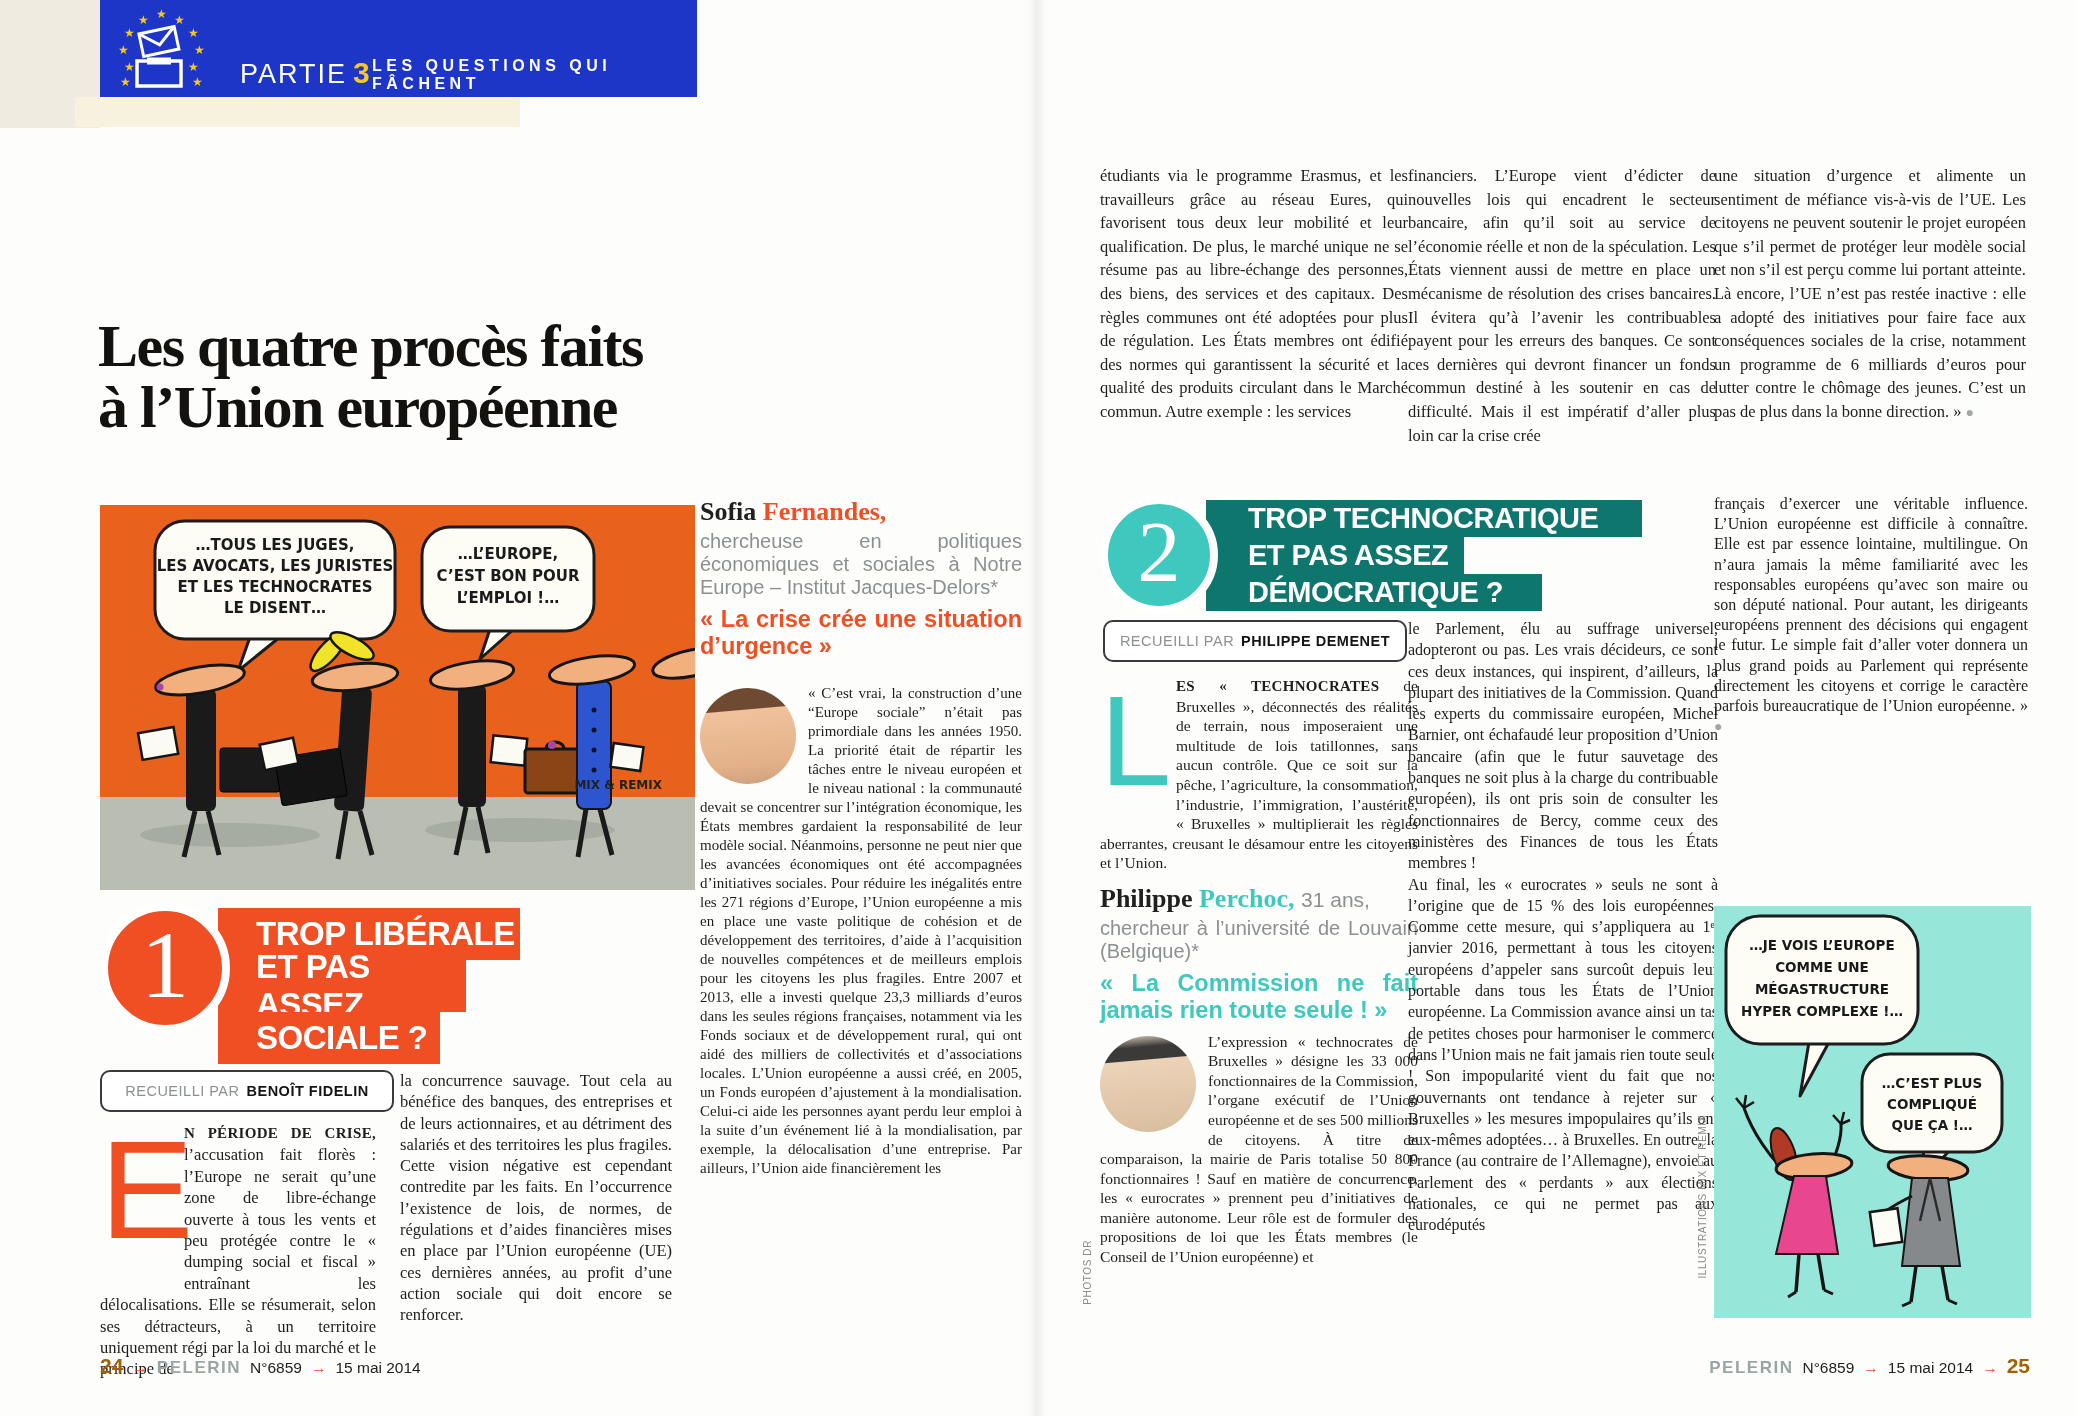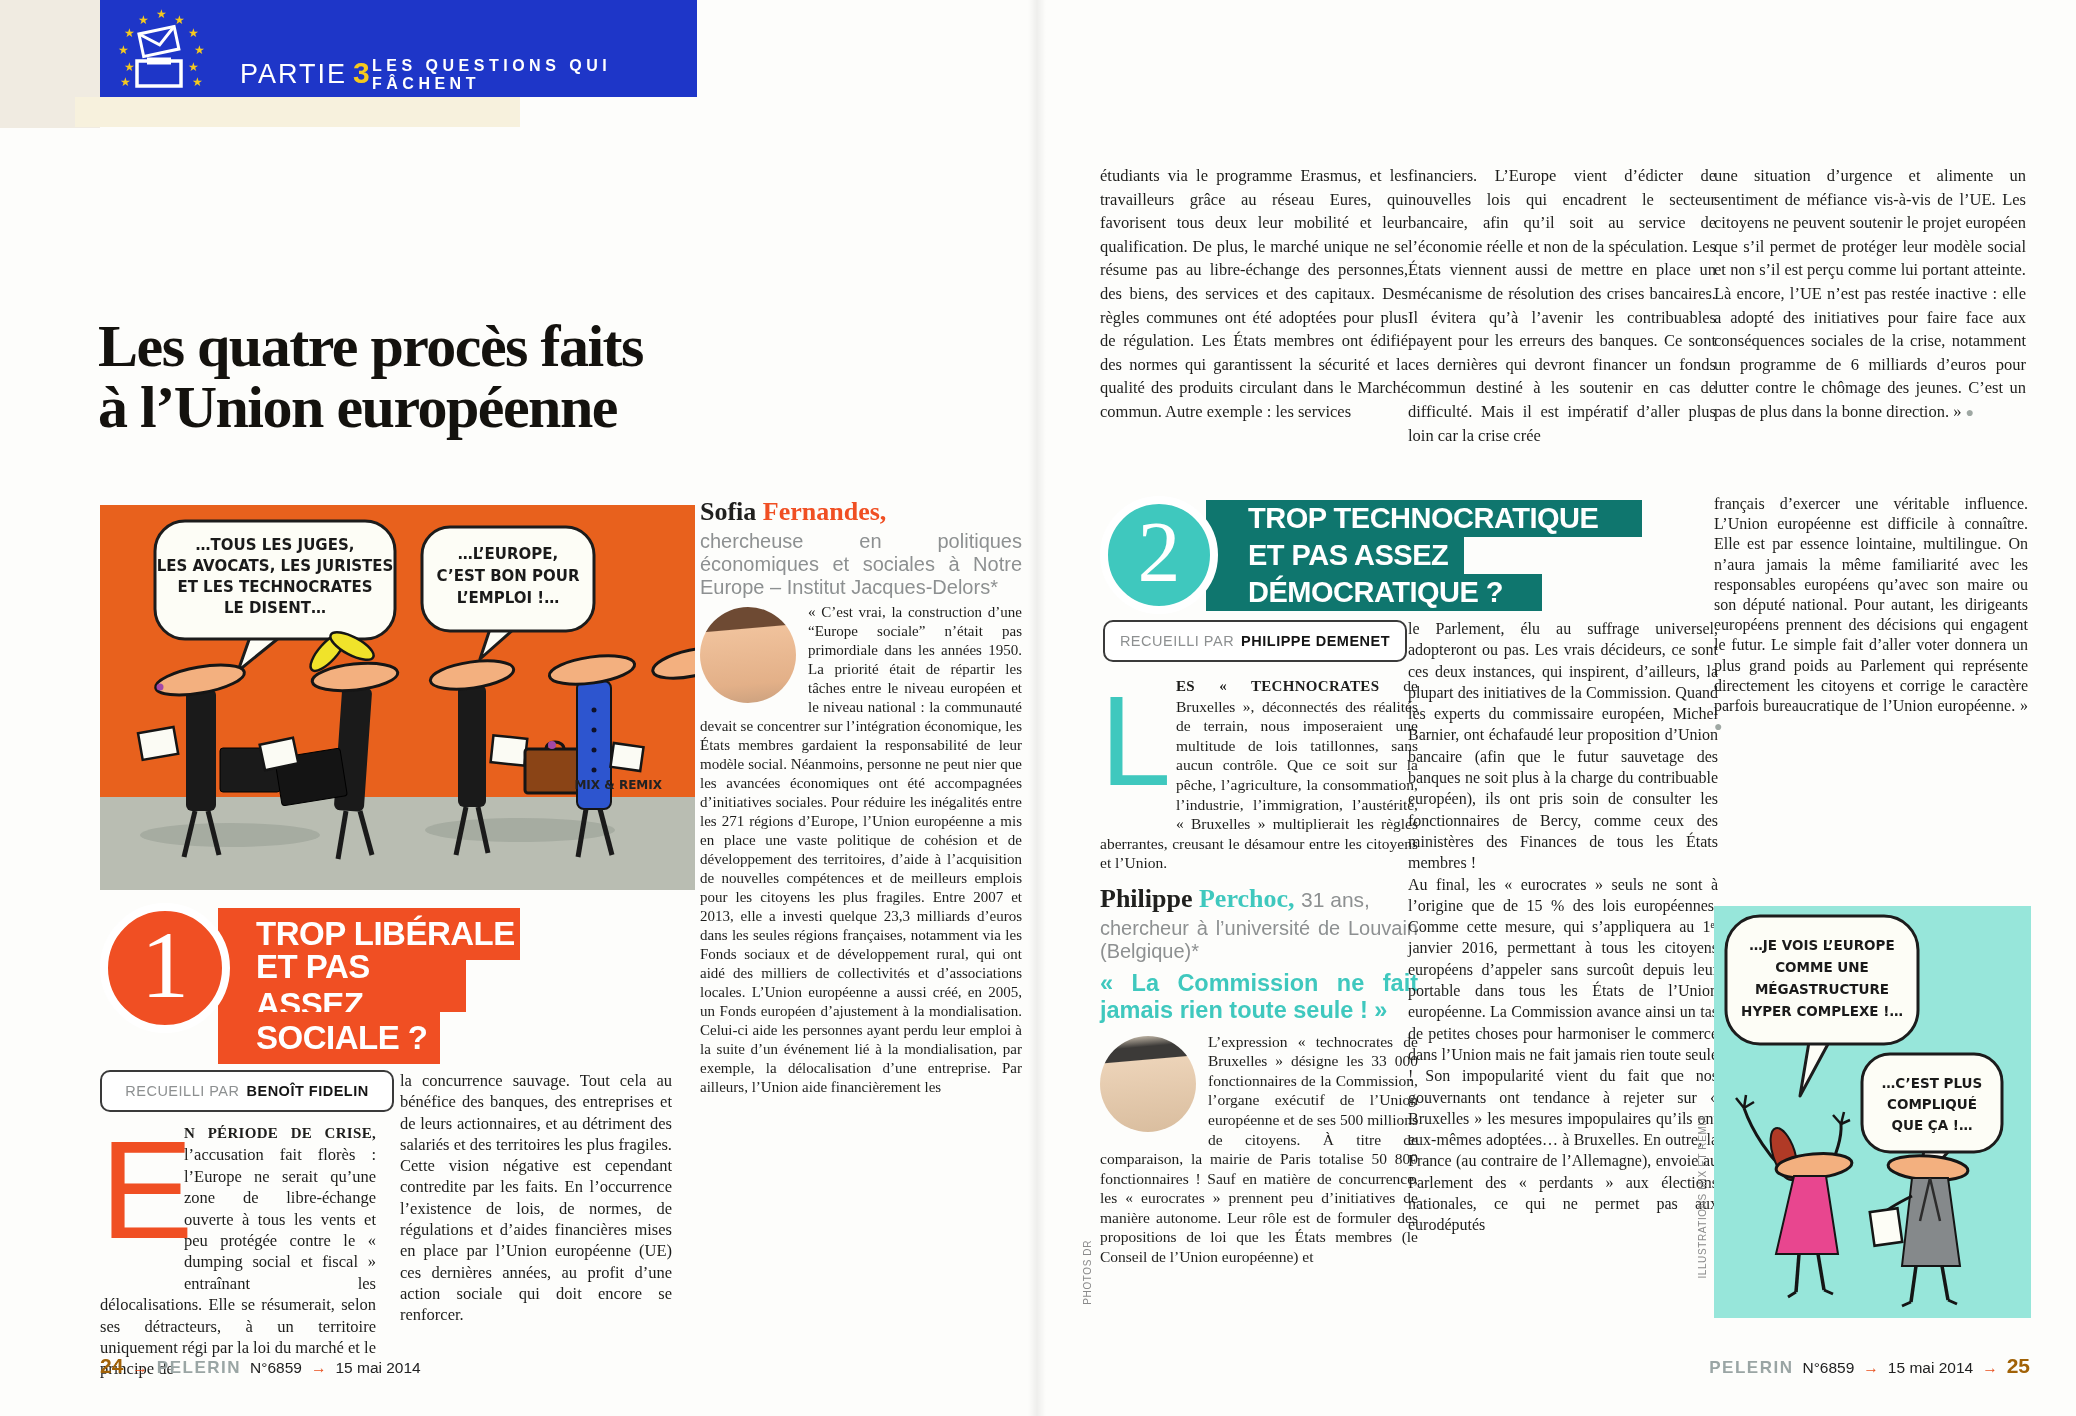--- a/index.html
+++ b/index.html
@@ -54,21 +54,21 @@
   .byline-prefix{color:#8d9091;letter-spacing:0.5px;}
   .byline-name{color:#141414;font-weight:700;letter-spacing:0.5px;}
   .box1{left:100px;top:1070px;width:294px;height:42px;}
   .box2{left:1103px;top:620px;width:304px;height:42px;}
 
   
   .bodytext{position:absolute;text-align:justify;color:#1d1d1b;}
   .col1{left:100px;top:1122px;width:276px;font-size:16.5px;line-height:21.4px;}
   .col2{left:400px;top:1070px;width:272px;font-size:16.5px;line-height:21.3px;}
   .col3{left:700px;top:498px;width:322px;}
-  .col3 .para{font-size:15px;line-height:19px;text-align:justify;margin-top:4px;}
+  .col3 .para{font-size:15px;line-height:19px;text-align:justify;margin-top:24px;}
   .col4{left:1100px;top:164px;width:308px;font-size:16.5px;line-height:23.6px;}
   .col5{left:1408px;top:164px;width:308px;font-size:16.5px;line-height:23.6px;}
   .col6{left:1714px;top:164px;width:312px;font-size:16.5px;line-height:23.6px;}
   .col7{left:1100px;top:676px;width:318px;font-size:15.5px;line-height:19.6px;}
   .col7 .para{text-align:justify;}
   .col8{left:1408px;top:618px;width:310px;font-size:16px;line-height:21.3px;}
   .col8 p{margin:0;}
   .col9{left:1714px;top:494px;width:314px;font-size:16px;line-height:20.2px;}
   .footnote{position:absolute;left:1714px;top:812px;width:314px;font-style:italic;
             font-size:15.5px;line-height:20.5px;color:#20201e;}
@@ -240,20 +240,21 @@
   <div class="bodytext col2">
     <span>la concurrence sauvage. Tout cela au bénéfice des banques, des entreprises et de leurs actionnaires, et au détriment des salariés et des territoires les plus fragiles. Cette vision négative est cependant contredite par les faits. En l’occurrence l’existence de lois, de normes, de régulations et d’aides financières mises en place par l’Union européenne (UE) ces dernières années, au profit d’une action sociale qui doit encore se renforcer.</span>
   </div>
 
   <div class="bodytext col3">
     <div class="expert-name">
       <span>Sofia</span>
       <span class="last-orange">Fernandes,</span>
     </div>
     <div class="expert-role">chercheuse en politiques économiques et sociales à Notre Europe – Institut Jacques-Delors*</div>
+    <div class="expert-quote quote-orange">« La crise crée une situation d’urgence »</div>
     <div class="para">
       <span class="photo photo-sofia"></span>
       <span>« C’est vrai, la construction d’une “Europe sociale” n’était pas primordiale dans les années 1950. La priorité était de répartir les tâches entre le niveau européen et le niveau national : la communauté devait se concentrer sur l’intégration économique, les États membres gardaient la responsabilité de leur modèle social. Néanmoins, personne ne peut nier que les avancées économiques ont été accompagnées d’initiatives sociales. Pour réduire les inégalités entre les 271 régions d’Europe, l’Union européenne a mis en place une vaste politique de cohésion et de développement des territoires, d’aide à l’acquisition de nouvelles compétences et de meilleurs emplois pour les citoyens les plus fragiles. Entre 2007 et 2013, elle a investi quelque 23,3 milliards d’euros dans les seules régions françaises, notamment via les Fonds sociaux et de développement rural, qui ont aidé des milliers de collectivités et d’associations locales. L’Union européenne a aussi créé, en 2005, un Fonds européen d’ajustement à la mondialisation. Celui-ci aide les personnes ayant perdu leur emploi à la suite d’un événement lié à la mondialisation, par exemple, la délocalisation d’une entreprise. Par ailleurs, l’Union aide financièrement les</span>
     </div>
   </div>
 
   <div class="bodytext col4">
     <span>étudiants via le programme Erasmus, et les travailleurs grâce au réseau Eures, qui favorisent tous deux leur mobilité et leur qualification. De plus, le marché unique ne se résume pas au libre-échange des personnes, des biens, des services et des capitaux. Des règles communes ont été adoptées pour plus de régulation. Les États membres ont édifié des normes qui garantissent la sécurité et la qualité des produits circulant dans le Marché commun. Autre exemple : les services</span>
   </div>
   <div class="bodytext col5">

